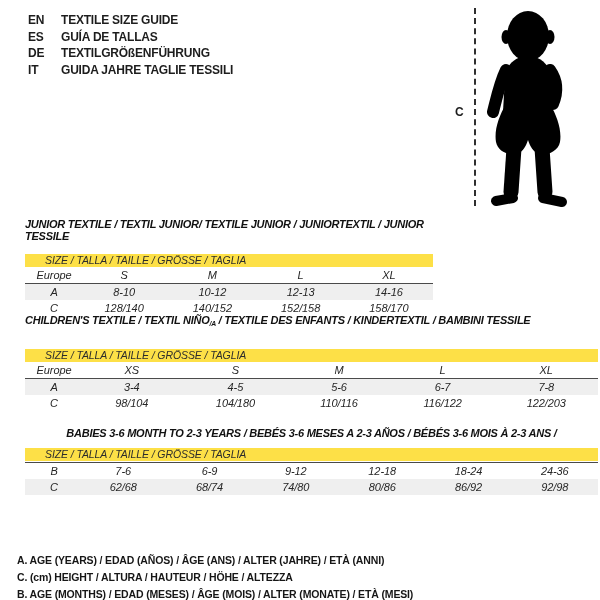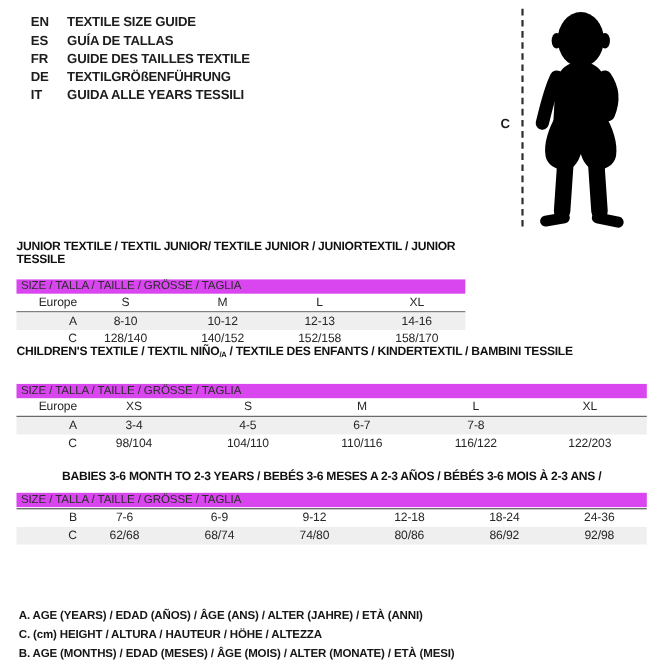--- a/index.html
+++ b/index.html
@@ -9,40 +9,40 @@
   }
   
   #lang-list{position:absolute;left:28px;top:12px;}
   .lang-row{display:grid;grid-template-columns:33px auto;height:16.6px;line-height:16.6px;
     font-size:12px;font-weight:bold;letter-spacing:-0.2px;}
   
   #height-line{position:absolute;left:474px;top:8px;height:198px;width:0;border-left:2px dashed #2e2e2e;}
   #figure-label{position:absolute;left:455px;top:105px;font-size:12px;font-weight:bold;}
   #baby-svg{position:absolute;left:482px;top:8px;}
   
-  .section{position:absolute;left:15px;}
+  .section{position:absolute;left:25px;font-style:italic;}
   #section-0{top:216px;width:408px;}
   #section-1{top:314px;width:573px;}
   #section-2{top:424px;width:573px;}
   .sec-title{font-size:11px;font-weight:bold;letter-spacing:-0.25px;color:#111;}
   #section-0 .sec-title{margin-top:2px;line-height:12px;}
   #section-1 .sec-title{margin-top:0;line-height:12px;}
   #section-2 .sec-title{margin-top:2px;line-height:15px;text-align:center;}
   .sub{font-size:0.62em;vertical-align:-0.28em;}
-  .size-bar{background:#d946ef;height:13px;line-height:13px;font-size:10.5px;
-    padding-left:4px;color:#2c2c2c;letter-spacing:-0.1px;}
+  .size-bar{background:#fde047;height:13px;line-height:13px;font-size:10.5px;
+    padding-left:20px;color:#2c2c2c;letter-spacing:-0.1px;}
   #section-0 .size-bar{margin-top:12px;}
   #section-1 .size-bar{margin-top:19px;}
   #section-2 .size-bar{margin-top:7px;}
   .trow{display:grid;font-size:11px;letter-spacing:-0.1px;color:#262626;}
   .section[data-cols="4"] .trow{grid-template-columns:55px repeat(4,1fr);}
   .section[data-cols="5"] .trow{grid-template-columns:55px repeat(5,1fr);}
   .section[data-cols="6"] .trow{grid-template-columns:55px repeat(6,1fr);}
   .trow span{display:block;text-align:center;}
-  .trow .row-label{text-align:right;padding-left:3px;}
+  .trow .row-label{text-align:center;padding-left:3px;}
   .head-row{height:16px;line-height:16px;border-bottom:1px solid #4a4a4a;}
   .data-row{height:16px;line-height:16px;}
   .data-row.shaded{background:#efefef;}
   .data-row.first-after-bar{border-top:1px solid #4a4a4a;margin-top:1px;}
   
   #footnotes{position:absolute;left:17px;top:552px;}
   .footnote{font-size:10.5px;font-weight:bold;letter-spacing:-0.15px;
     height:16.8px;line-height:16.8px;color:#161616;}
 </style>
 </head>
@@ -53,30 +53,26 @@
   <div id="lang-list">
       <div class="lang-row">
         <span>EN</span>
         <span>TEXTILE SIZE GUIDE</span>
       </div>
       <div class="lang-row">
         <span>ES</span>
         <span>GUÍA DE TALLAS</span>
       </div>
       <div class="lang-row">
-        <span>FR</span>
-        <span>GUIDE DES TAILLES TEXTILE</span>
-      </div>
-      <div class="lang-row">
         <span>DE</span>
         <span>TEXTILGRÖßENFÜHRUNG</span>
       </div>
       <div class="lang-row">
         <span>IT</span>
-        <span>GUIDA ALLE YEARS TESSILI</span>
+        <span>GUIDA JAHRE TAGLIE TESSILI</span>
       </div>
     </div>
 
   <div id="height-line"></div>
   <div id="figure-label">C</div>
 
   <svg id="baby-svg" width="92" height="202" viewBox="0 0 92 202" fill="#000000">
     <ellipse cx="46" cy="28" rx="21" ry="25"></ellipse>
     <ellipse cx="24" cy="29" rx="4.5" ry="7"></ellipse>
     <ellipse cx="68" cy="29" rx="4.5" ry="7"></ellipse>
@@ -127,27 +123,28 @@
         <span>XS</span>
         <span>S</span>
         <span>M</span>
         <span>L</span>
         <span>XL</span>
       </div>
       <div class="trow data-row shaded">
         <span class="row-label">A</span>
         <span>3-4</span>
         <span>4-5</span>
+        <span>5-6</span>
         <span>6-7</span>
         <span>7-8</span>
       </div>
       <div class="trow data-row">
         <span class="row-label">C</span>
         <span>98/104</span>
-        <span>104/110</span>
+        <span>104/180</span>
         <span>110/116</span>
         <span>116/122</span>
         <span>122/203</span>
       </div>
     </div>
   <div id="section-2" class="section" data-cols="6">
       <div class="sec-title">
         <div class="title-line"><span>BABIES 3-6 MONTH TO 2-3 YEARS / BEBÉS 3-6 MESES A 2-3 AÑOS / BÉBÉS 3-6 MOIS À 2-3 ANS /</span></div>
       </div>
       <div class="size-bar">SIZE / TALLA / TAILLE / GRÖSSE / TAGLIA</div>

